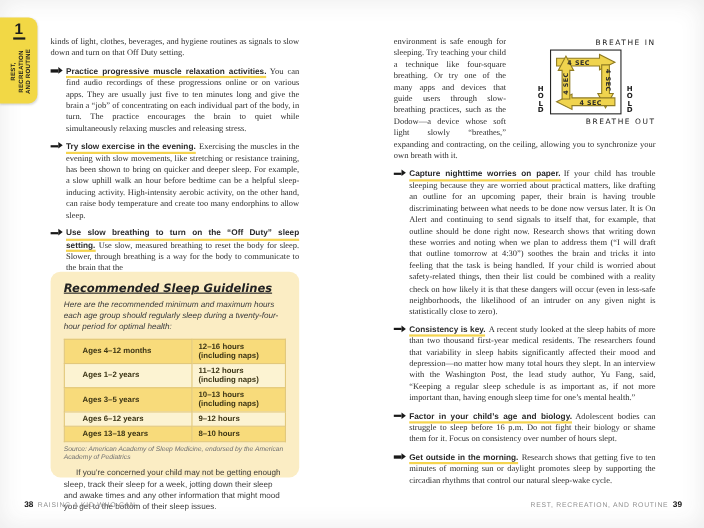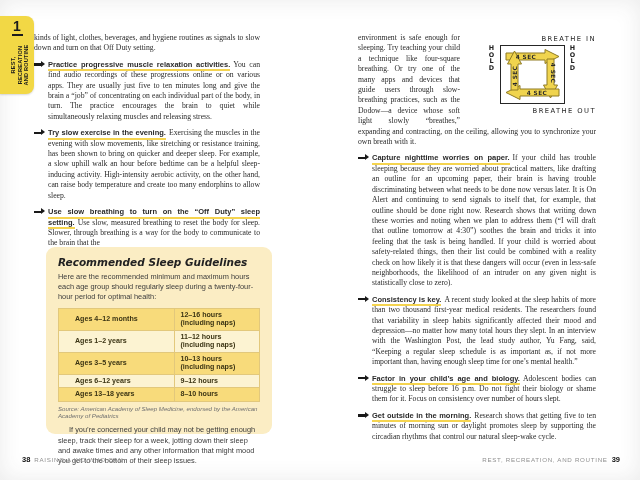--- a/index.html
+++ b/index.html
@@ -13,38 +13,38 @@
   .tab-number{font-family:"Liberation Sans",sans-serif;font-weight:700;font-size:14px;
               text-align:center;margin-top:3px;line-height:15px;color:#1c1c1c;}
   .tab-rule{width:11px;height:1.5px;background:#1c1c1c;margin:0 auto;}
   .tab-label-wrap{position:absolute;left:-11px;top:42px;width:56px;height:14px;
                   transform:rotate(-90deg);text-align:center;
                   font-family:"Liberation Sans",sans-serif;font-weight:700;
                   font-size:5.6px;line-height:6.6px;color:#1c1c1c;letter-spacing:.2px;}
   .tab-label-wrap span{display:block;}
   
   .col{position:absolute;top:33px;}
-  .col-left{left:34px;width:226px;}
+  .col-left{left:46px;width:226px;}
   .col-right{left:358px;width:238px;}
   .col p{margin:0 0 6px 0;font-size:7.7px;line-height:10.4px;text-align:justify;}
   .bullet{padding-left:14px;text-indent:-14px;}
   .arrow-icon{display:inline-block;position:relative;width:11px;height:7px;
               vertical-align:-1px;margin-right:3px;}
   .arrow-icon::before{content:"";position:absolute;left:0;top:2.6px;width:6.5px;height:2.1px;background:#191919;}
   .arrow-icon::after{content:"";position:absolute;left:6.5px;top:0;width:0;height:0;
               border-left:4.8px solid #191919;border-top:3.5px solid transparent;border-bottom:3.5px solid transparent;}
   .lead{font-family:"Liberation Sans",sans-serif;font-weight:700;font-size:7.5px;
         border-bottom:2px solid #F5D44F;padding-bottom:.5px;margin-right:3px;}
   
   .box{position:absolute;left:46px;top:247px;width:226px;height:187px;box-sizing:border-box;
        background:#FBEDC4;border-radius:9px;padding:9px 12px;
        font-family:"Liberation Sans",sans-serif;color:#3b3b3b;}
   .box-title{font-family:"DejaVu Sans",sans-serif;font-style:italic;font-weight:700;
-             font-size:10.5px;color:#222;margin:0 0 4px 0;}
-  .box-intro{font-size:7.4px;line-height:10.2px;margin:0 0 5px 0;}
+             font-size:10.5px;color:#222;margin:0 0 4px 0;text-decoration:underline;}
+  .box-intro{font-size:7.4px;line-height:10.2px;margin:0 0 5px 0;font-style:italic;}
   .box table{width:100%;border-collapse:collapse;table-layout:fixed;}
   .box td{border:1px solid #E2C87C;padding:2px 5px;font-size:7.1px;font-weight:700;
           color:#3b3414;line-height:8.5px;}
   .box tr.alt td{background:#F8DB7B;}
   .box tr.lite td{background:#FCF3D2;}
   .box td.c1{width:47%;padding-left:16px;}
   .box-source{font-size:6.1px;font-style:italic;color:#6f6f6f;line-height:7.4px;margin:3px 0 6px 0;}
   .box-note{font-size:7.4px;line-height:10.3px;margin:0;text-indent:11px;}
   
   .footer{position:absolute;top:448px;font-family:"Liberation Sans",sans-serif;white-space:nowrap;}
@@ -53,21 +53,21 @@
   .pg-num{font-size:7.5px;font-weight:700;color:#111;}
   .pg-text{font-size:6.2px;letter-spacing:.7px;color:#8f8f8f;}
   .footer-left .pg-text{margin-left:4px;}
   .footer-right .pg-text{margin-right:4px;}
   
   .diagram{float:right;width:128px;margin:2px 0 3px 8px;
            font-family:"DejaVu Sans",sans-serif;color:#222;}
   .d-top,.d-bottom{text-align:right;font-size:6.8px;letter-spacing:1.4px;font-weight:500;}
   .d-top{margin-bottom:2px;}
   .d-bottom{margin-top:3px;}
-  .d-mid{display:flex;align-items:flex-start;justify-content:center;}
+  .d-mid{display:flex;align-items:flex-end;justify-content:center;}
   .d-hold{width:8px;font-size:6.4px;font-weight:600;line-height:6.6px;
           word-break:break-all;text-align:center;}
   .d-square{width:63px;height:57px;border:1.7px solid #262626;margin:0 4px;position:relative;}
   .d-square svg{position:absolute;left:0;top:0;}
   .sec-label{font-family:"DejaVu Sans",sans-serif;font-size:5.8px;font-weight:700;fill:#2a2a2a;letter-spacing:.4px;}
 </style>
 </head>
 <body>
 
 <div class="page">

